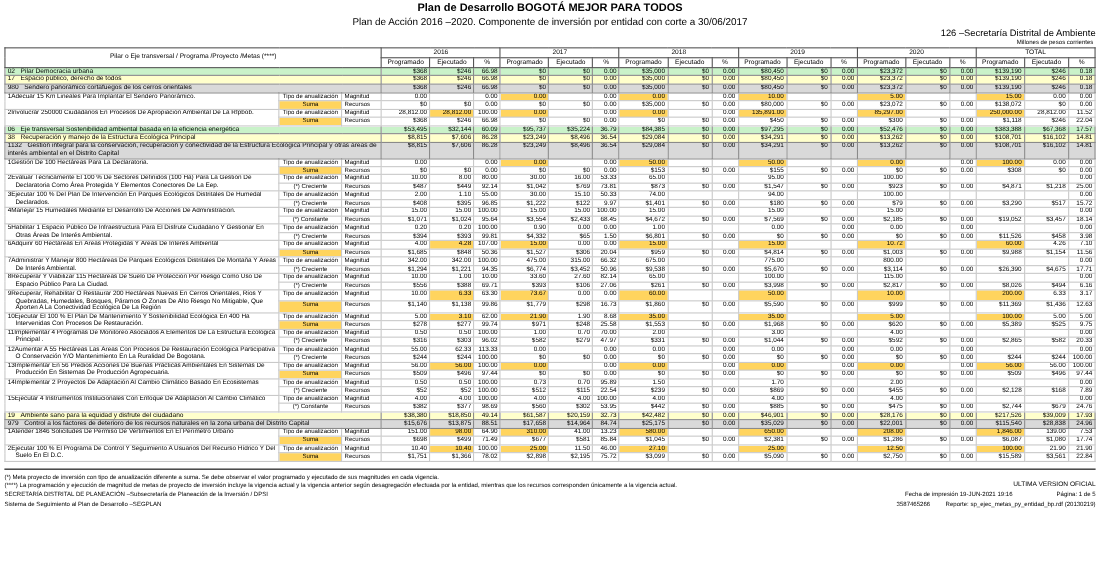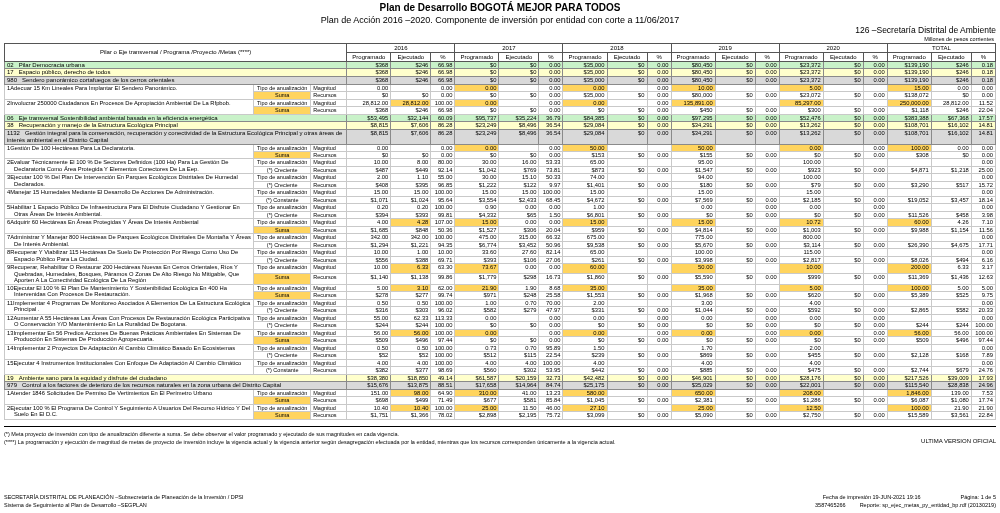--- a/index.html
+++ b/index.html
@@ -1,18 +1,18 @@
 <!DOCTYPE html>
 <html style="--c-pilar: #c9f2c9; --c-programa: #ffffcc; --c-proyecto: #d9d9d9; --c-highlight: #ffd45e;"><head>
 <meta charset="utf-8">
 <style>
   * { box-sizing: border-box; }
   html,body { margin:0; padding:0; background:#fff; }
   body { width:1000px; height:513px; overflow:hidden; font-family:"Liberation Sans",sans-serif; color:#000; }
-  .page { display:flex; flex-direction:column; height:513px; padding:2px 4px 4px 4px; }
+  .page { display:flex; flex-direction:column; height:365px; padding:2px 4px 4px 4px; }
 
   .rpt-title   { text-align:center; font-weight:bold; font-size:10px; line-height:1.25; }
   .rpt-sub     { text-align:center; font-size:9px;  line-height:1.2; }
   .rpt-entity  { text-align:right; font-size:8.5px; line-height:1.2; }
   .units-row   { text-align:right; font-size:5.5px; line-height:1.1; padding:1px 2px 0 0; }
 
   table { border-collapse:collapse; table-layout:fixed; width:992px; }
   th, td { border:1px solid #c9c9c9; padding:0 2px; overflow:hidden; vertical-align:top; }
   thead th { border-color:#555; font-weight:normal; font-size:6px; text-align:center; vertical-align:middle; padding:1px 0; }
   thead .h-desc { font-size:6px; }
@@ -43,21 +43,21 @@
   .print-line { display:flex; gap:40px; justify-content:flex-end; }
   .print-line2 { display:flex; gap:14px; justify-content:flex-end; }
 </style>
 </head>
 <body>
 
 <div class="page">
 
   <div>
     <div class="rpt-title">Plan de Desarrollo BOGOTÁ MEJOR PARA TODOS</div>
-    <div class="rpt-sub">Plan de Acción 2016 –2020. Componente de inversión por entidad con corte a 11/06/2017</div>
+    <div class="rpt-sub">Plan de Acción 2016 –2020. Componente de inversión por entidad con corte a 30/06/2017</div>
     <div class="rpt-entity">126 –Secretaría Distrital de Ambiente</div>
   </div>
 
   <div class="units-row">Millones de pesos corrientes</div>
 
   <table>
     <colgroup>
       <col style="width:249px">
         <col style="width:57px">
         <col style="width:36px">

